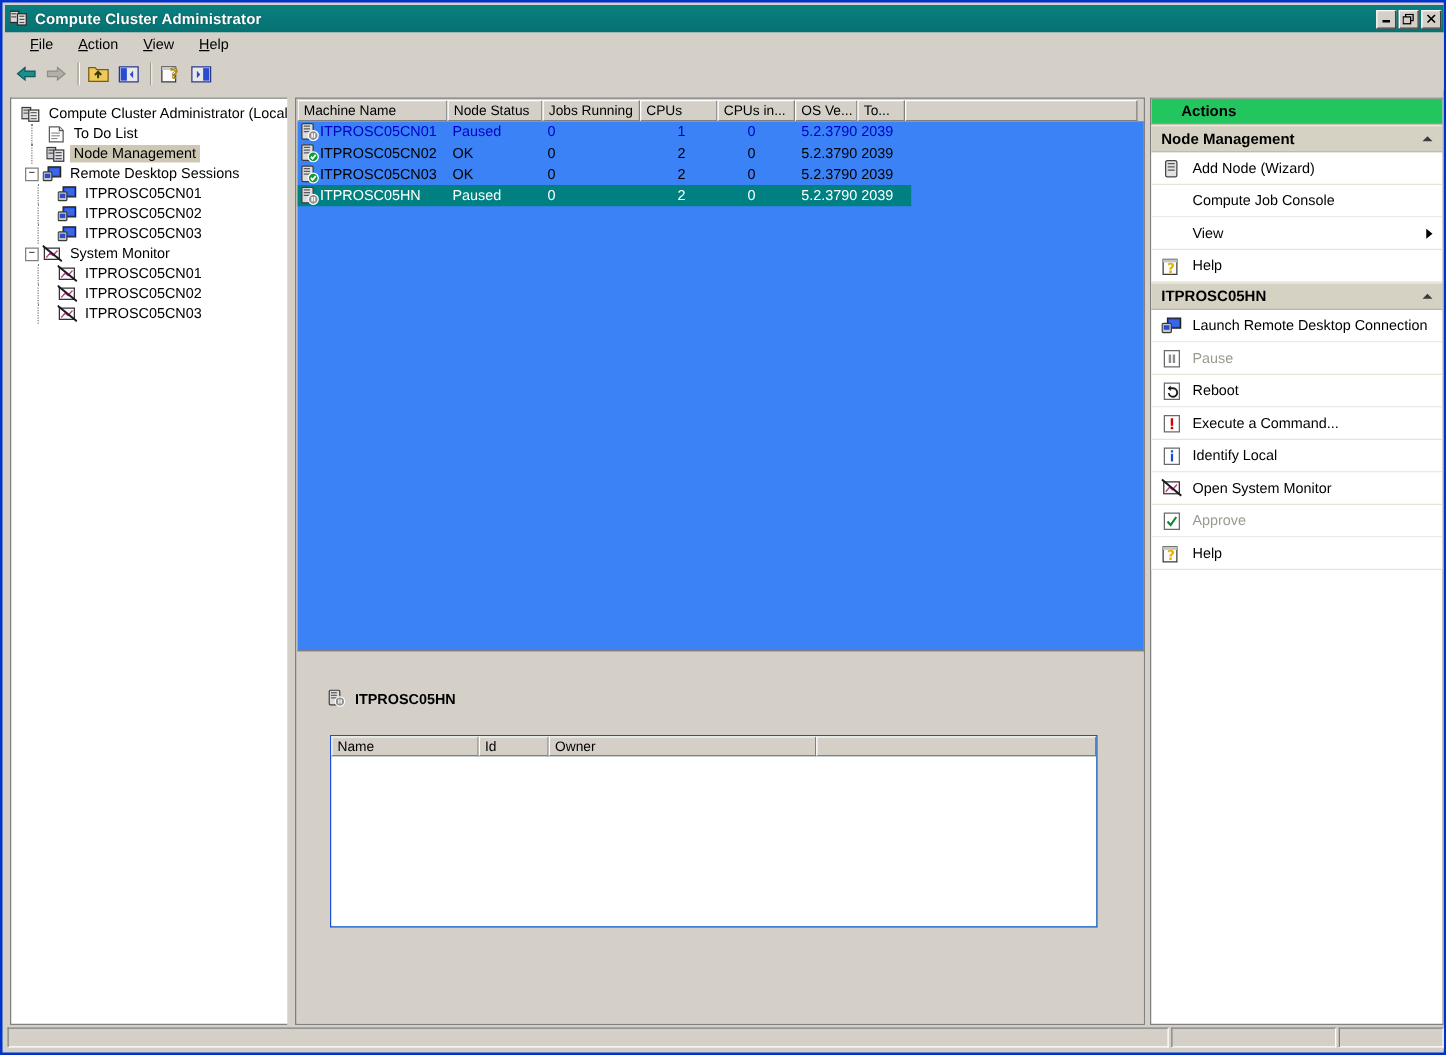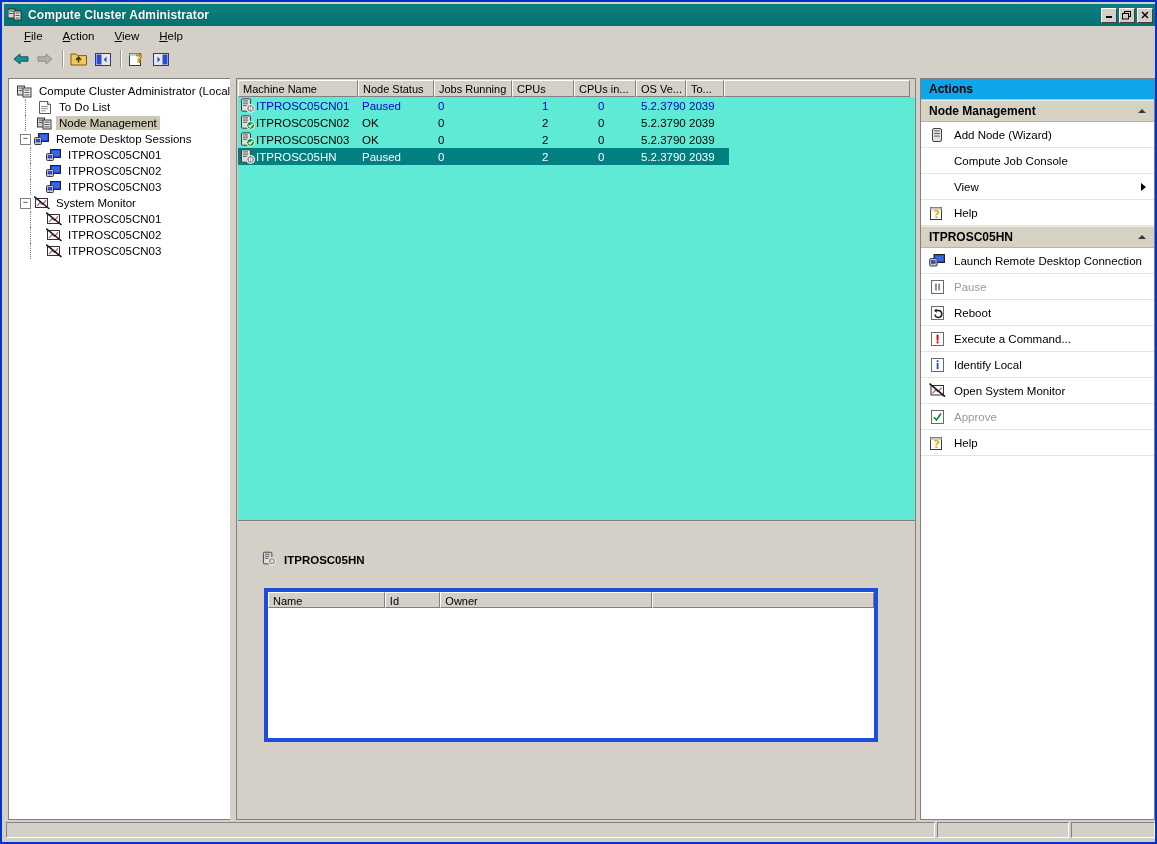--- a/index.html
+++ b/index.html
@@ -58,21 +58,21 @@
     display:inline-flex;align-items:center;justify-content:center;
     font-size:9px;line-height:7px;color:#000;margin-right:3px;flex:none;
     font-family:"Liberation Mono",monospace;}
   .indent{display:inline-block;flex:none;}
   .dotline{display:inline-block;flex:none;height:16px;border-left:1px dotted #808080;}
 
   
   .ico{width:16px;height:15px;margin-right:3px;flex:none;position:relative;}
 
   
-  .lv{position:absolute;left:1px;top:1px;width:678px;height:441px;background:#5eead4;
+  .lv{position:absolute;left:1px;top:1px;width:678px;height:441px;background:#3b82f6;
     border-bottom:1px solid #808080;box-sizing:border-box;overflow:hidden;}
   .lv-hdr{display:flex;height:17px;background:#d4d0c8;box-sizing:border-box;}
   .lv-th{background:#d4d0c8;border-top:1px solid #fff;border-left:1px solid #fff;
     border-right:1px solid #808080;border-bottom:1px solid #808080;
     font-size:11px;padding:1px 0 0 4px;box-sizing:border-box;overflow:hidden;
     white-space:nowrap;line-height:15px;}
   .lv-row{display:flex;height:17px;align-items:center;white-space:nowrap;}
   .lv-row.sel{background:#008080;color:#fff;width:491px;}
   .lv-row.hot{color:#0000c8;}
   .lv-cell{font-size:11.5px;padding-left:4px;box-sizing:border-box;overflow:hidden;
@@ -80,26 +80,26 @@
   .lv-cell.num{padding-left:4px;}
   .nameicon{width:17px;display:flex;align-items:center;justify-content:center;flex:none;
     position:relative;height:15px;}
 
   
   .detail{position:absolute;left:1px;top:443px;width:678px;height:298px;
     background:#d4d0c8;box-sizing:border-box;}
   .detail-title{display:flex;align-items:center;gap:7px;position:absolute;left:24px;top:29px;
     font-weight:bold;font-size:11.5px;}
   .detail-lv{position:absolute;left:26px;top:66px;width:614px;height:154px;
-    background:#86efac;border:4px solid #1d4ed8;box-sizing:border-box;overflow:hidden;}
+    background:#86efac;border:1px solid #1d4ed8;box-sizing:border-box;overflow:hidden;}
   .detail-lv .lv-hdr{height:16px;}
 
   
-  .ap-title{height:20px;background:#0ea5e9;border-bottom:1px solid #c5c2b4;
-    display:flex;align-items:center;padding-left:8px;font-weight:bold;font-size:12px;}
+  .ap-title{height:20px;background:#22c55e;border-bottom:1px solid #c5c2b4;
+    display:flex;align-items:center;padding-left:24px;font-weight:bold;font-size:12px;}
   .ap-group-hdr{height:20px;background:#d6d2c3;display:flex;align-items:center;
     padding:0 8px;font-weight:bold;font-size:12px;
     border-top:1px solid #eceade;border-bottom:1px solid #bab5a3;}
   .ap-group-hdr .chev{margin-left:auto;width:0;height:0;
     border-left:4px solid transparent;border-right:4px solid transparent;
     border-bottom:4px solid #3a3a3a;}
   .ap-item{height:25px;display:flex;align-items:center;padding-left:8px;
     border-bottom:1px solid #e6e4da;font-size:11.5px;background:#fff;}
   .ap-item .ap-ico{width:17px;height:16px;margin-right:8px;flex:none;position:relative;}
   .ap-item .ap-label{line-height:14px;}

